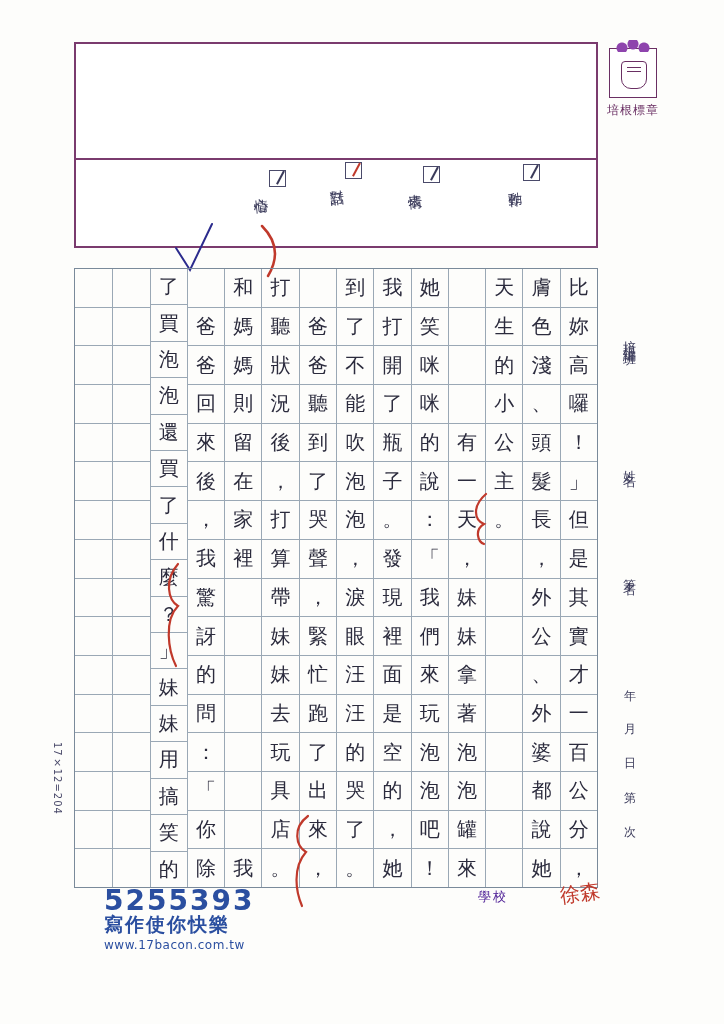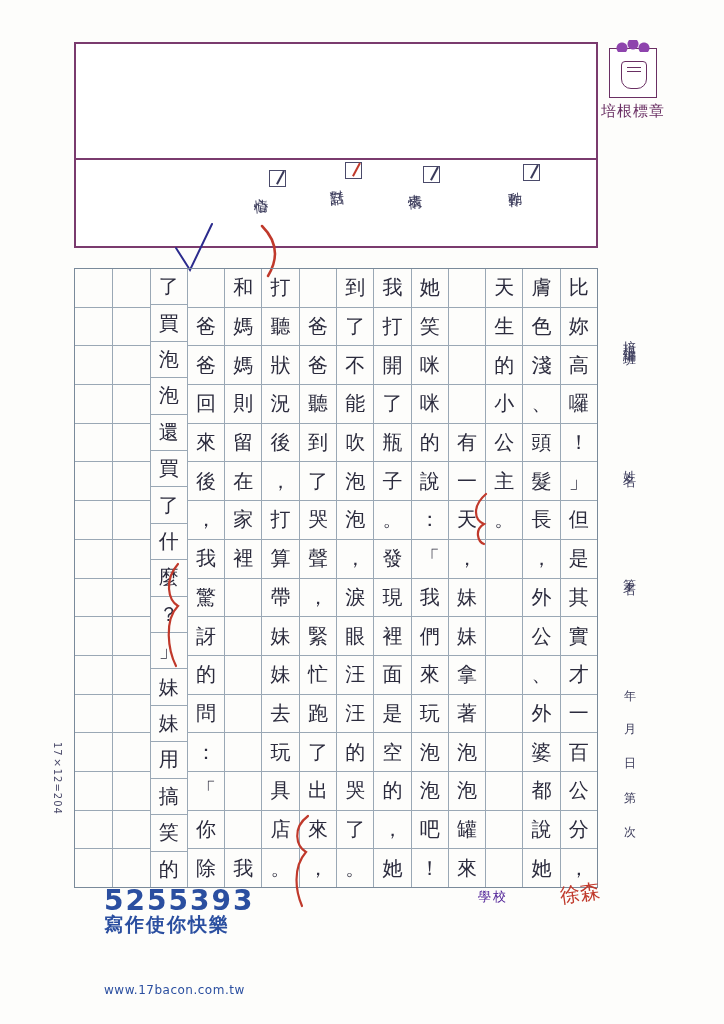--- a/index.html
+++ b/index.html
@@ -74,21 +74,21 @@
   }
   .logo .mark .body{
     position:absolute;left:11px;top:12px;width:24px;height:26px;
     border:1px solid #6a2f63;border-radius:4px 4px 10px 10px;
   }
   .logo .mark .body::before{
     content:"";position:absolute;left:5px;top:5px;width:14px;height:3px;
     border-top:1px solid #6a2f63;border-bottom:1px solid #6a2f63;
   }
   .logo .cap{
-    font-size:15px;color:#6a2f63;margin-top:4px;letter-spacing:1px;
+    font-size:12px;color:#6a2f63;margin-top:4px;letter-spacing:1px;
   }
 
   
   .rightfields{
     position:absolute;left:600px;top:330px;width:40px;height:570px;
   }
   .rf{
     position:absolute;
     writing-mode:vertical-rl;
     text-orientation:upright;
@@ -127,21 +127,21 @@
     position:absolute;left:104px;top:884px;
     font-size:28px;color:#2b4fa0;letter-spacing:2px;
     font-family:"DejaVu Sans",sans-serif;font-weight:bold;
   }
   .slogan{
     position:absolute;left:104px;top:912px;
     font-size:19px;color:#2b4fa0;letter-spacing:2px;font-weight:bold;
   }
   .url{
     position:absolute;left:104px;top:938px;
-    font-size:12px;color:#2b4fa0;letter-spacing:0.5px;margin-top:45px;
+    font-size:12px;color:#2b4fa0;letter-spacing:0.5px;
   }
   .school{
     position:absolute;left:478px;top:888px;
     font-size:13px;color:#4c1d95;letter-spacing:2px;
   }
   .signature{
     position:absolute;left:560px;top:880px;
     font-size:20px;color:#c0392b;
     font-family:"DejaVu Serif",serif;
     transform:rotate(-8deg);

